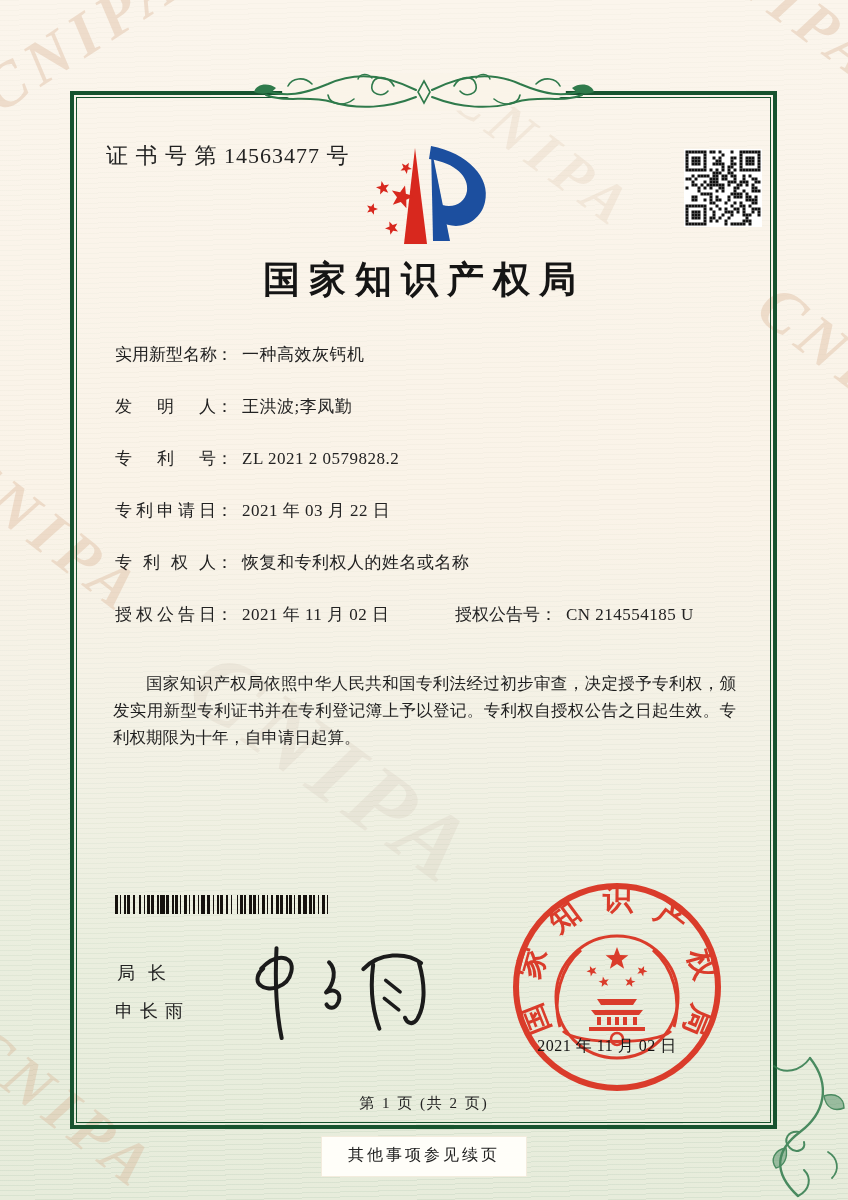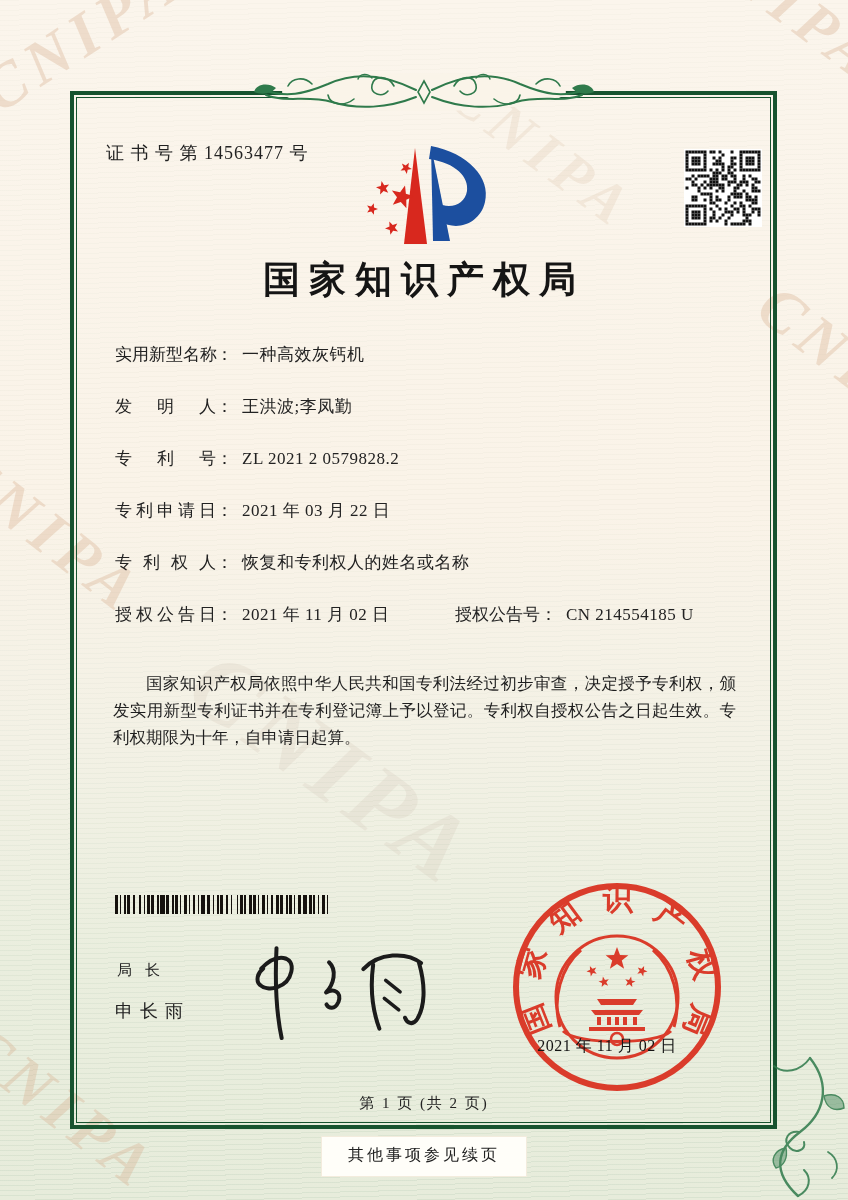--- a/index.html
+++ b/index.html
@@ -30,40 +30,40 @@
   .wm5{left:-52px;top:1072px;font-size:62px;transform:rotate(38deg);}
   .wm6{left:436px;top:118px;font-size:58px;transform:rotate(37deg);color:rgba(216,186,158,.22);}
   .wm7{left:170px;top:712px;font-size:96px;transform:rotate(36deg);color:rgba(200,185,165,.18);}
   
   .frame{position:absolute;left:70px;top:91px;width:707px;height:1038px;
          border:4px solid var(--border-green);z-index:2;pointer-events:none;}
   .frame::after{content:'';position:absolute;inset:2px;border:1px solid var(--border-green);}
   .ornament-top{position:absolute;left:229px;top:63px;z-index:3;pointer-events:none;}
   .ornament-br{position:absolute;left:740px;top:1056px;z-index:3;pointer-events:none;}
   .content{position:absolute;inset:0;z-index:4;}
-  .cert-no{position:absolute;left:106px;top:141px;font-size:18px;letter-spacing:1px;}
+  .cert-no{position:absolute;left:106px;top:141px;font-size:22px;letter-spacing:1px;}
   .qr{position:absolute;left:684px;top:149px;}
   .logo{position:absolute;left:352px;top:140px;}
   .title{position:absolute;left:0;right:0;top:255px;text-align:center;
          font-size:37px;font-weight:bold;letter-spacing:9px;color:#151515;}
   .fields{position:absolute;left:115px;top:343px;width:630px;font-size:17px;}
   .frow{height:22px;margin-bottom:30px;white-space:nowrap;}
   .flabel{display:inline-block;width:101px;text-align:justify;text-align-last:justify;vertical-align:top;}
   .fcolon{display:inline-block;margin-right:9px;}
   .fvalue{letter-spacing:.5px;}
   .frow-double{display:flex;}
   .fcell-left{width:340px;}
   .body-text{position:absolute;left:113px;top:670px;width:623px;font-size:16.5px;
              line-height:27px;text-align:justify;color:#1e1e1e;}
   .body-text p{text-indent:2em;}
   .barcode{position:absolute;left:115px;top:895px;width:216px;height:19px;display:flex;
            align-items:stretch;overflow:hidden;}
   .barcode .b{flex:none;background:#15110d;}
   .barcode .s{flex:none;}
-  .director-title{position:absolute;left:117px;top:961px;font-size:15px;letter-spacing:13px;color:#222;}
+  .director-title{position:absolute;left:117px;top:961px;font-size:18px;letter-spacing:13px;color:#222;}
   .director-name{position:absolute;left:115px;top:999px;font-size:18px;letter-spacing:7px;color:#222;}
   .signature{position:absolute;left:234px;top:940px;}
   .seal{position:absolute;left:507px;top:877px;opacity:.95;}
   .seal-date{position:absolute;left:523px;top:1036px;width:168px;text-align:center;
              font-size:16px;color:#141414;letter-spacing:.5px;}
   .page-info{position:absolute;left:0;right:0;top:1094px;text-align:center;font-size:15px;letter-spacing:2px;}
   .continuation{position:absolute;left:50%;transform:translateX(-50%);top:1137px;
                 background:#fffef9;padding:8px 26px 10px;font-size:16px;letter-spacing:3px;box-shadow:0 0 0 1px #f3ecdd;}
 </style>
 </head>

